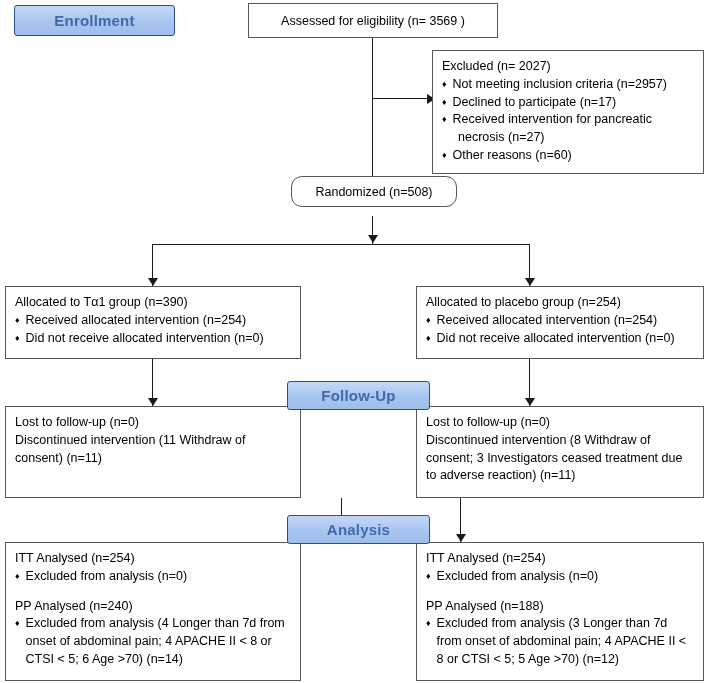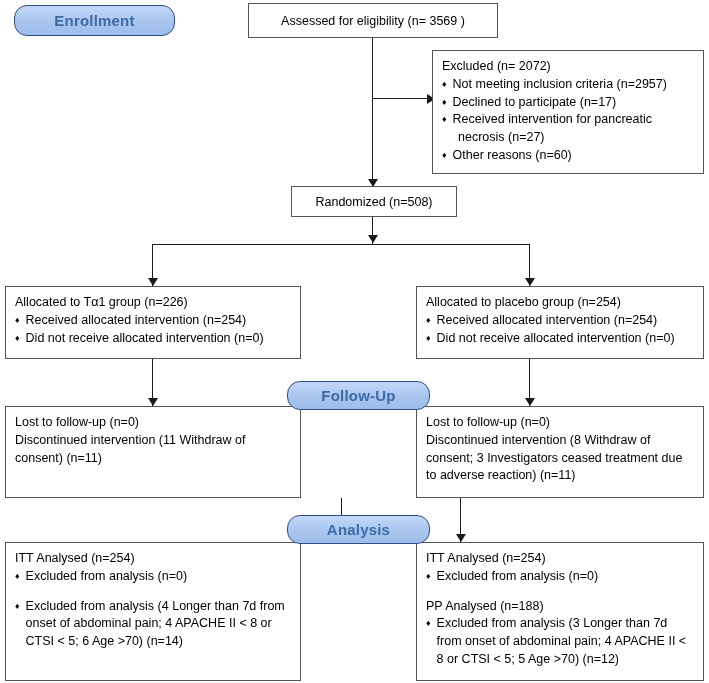--- a/index.html
+++ b/index.html
@@ -59,21 +59,21 @@
   .box.center .inner {
     text-align: center;
   }
 
   
   .pill {
     position: absolute;
     box-sizing: border-box;
     background: linear-gradient(180deg, #c3d8f7 0%, #a8c5ef 55%, #9dbdeb 100%);
     border: 1.3px solid #2d4e87;
-    border-radius: 13px;
+    border-radius: 3px;
     color: #3f6aa8;
     font-weight: bold;
     font-size: 15px;
     display: flex;
     align-items: center;
     justify-content: center;
     letter-spacing: .2px;
     z-index: 5;
   }
 
@@ -144,21 +144,21 @@
   <div class="arrow-down" style="left:456px; top:534px;"></div>
 
   <div class="box center" style="left:248px; top:3px; width:250px; height:35px;">
     <div class="inner" style="padding-top:9px;">
       <span class="line">Assessed for eligibility (n= 3569 )</span>
     </div>
   </div>
 
   <div class="box" style="left:432px; top:50px; width:272px; height:124px;">
     <div class="inner">
-      <div class="line">Excluded  (n= 2072)</div>
+      <div class="line">Excluded  (n= 2027)</div>
       <div class="bullet-line">
         <span class="bul">♦</span>
         <span class="txt">Not meeting inclusion criteria (n=2957)</span>
       </div>
       <div class="bullet-line">
         <span class="bul">♦</span>
         <span class="txt">Declined to participate (n=17)</span>
       </div>
       <div class="bullet-line">
         <span class="bul">♦</span>
@@ -167,29 +167,29 @@
       <div class="indent-cont">
         <span>necrosis (n=27)</span>
       </div>
       <div class="bullet-line">
         <span class="bul">♦</span>
         <span class="txt">Other reasons (n=60)</span>
       </div>
     </div>
   </div>
 
-  <div class="box center" style="left:291px; top:186px; width:166px; height:31px;">
+  <div class="box center" style="left:291px; top:176px; width:166px; height:31px;border-radius:11px;">
     <div class="inner" style="padding-top:7px;">
       <span class="line">Randomized (n=508)</span>
     </div>
   </div>
 
   <div class="box" style="left:5px; top:286px; width:296px; height:73px;">
     <div class="inner">
-      <div class="line">Allocated to Tα1 group (n=226)</div>
+      <div class="line">Allocated to Tα1 group (n=390)</div>
       <div class="bullet-line">
         <span class="bul">♦</span>
         <span class="txt">Received allocated intervention (n=254)</span>
       </div>
       <div class="bullet-line">
         <span class="bul">♦</span>
         <span class="txt">Did not receive allocated intervention (n=0)</span>
       </div>
     </div>
   </div>
@@ -223,20 +223,21 @@
   </div>
 
   <div class="box" style="left:5px; top:542px; width:296px; height:139px;">
     <div class="inner">
       <div class="line">ITT Analysed  (n=254)</div>
       <div class="bullet-line">
         <span class="bul">♦</span>
         <span class="txt">Excluded from analysis (n=0)</span>
       </div>
       <div class="gap"></div>
+      <div class="line">PP Analysed  (n=240)</div>
       <div class="bullet-line">
         <span class="bul">♦</span>
         <span class="txt">Excluded from analysis (4 Longer than 7d from onset of abdominal pain; 4 APACHE II &lt; 8 or CTSI &lt; 5;  6 Age &gt;70) (n=14)</span>
       </div>
     </div>
   </div>
 
   <div class="box" style="left:416px; top:542px; width:288px; height:139px;">
     <div class="inner">
       <div class="line">ITT Analysed  (n=254)</div>

